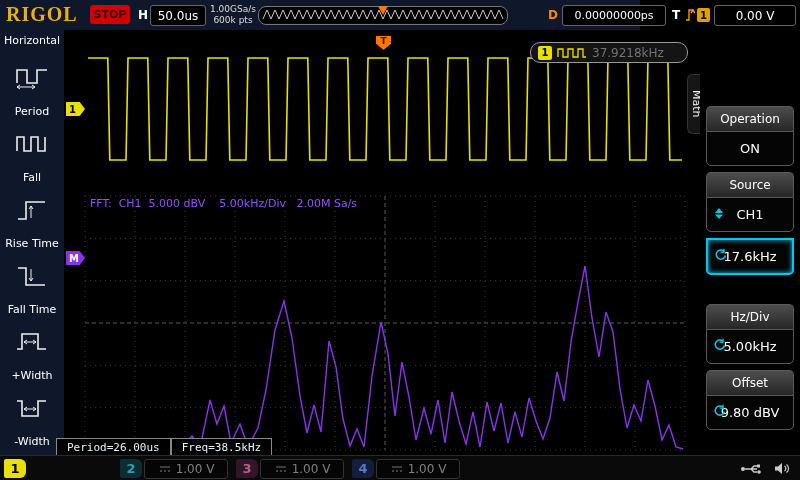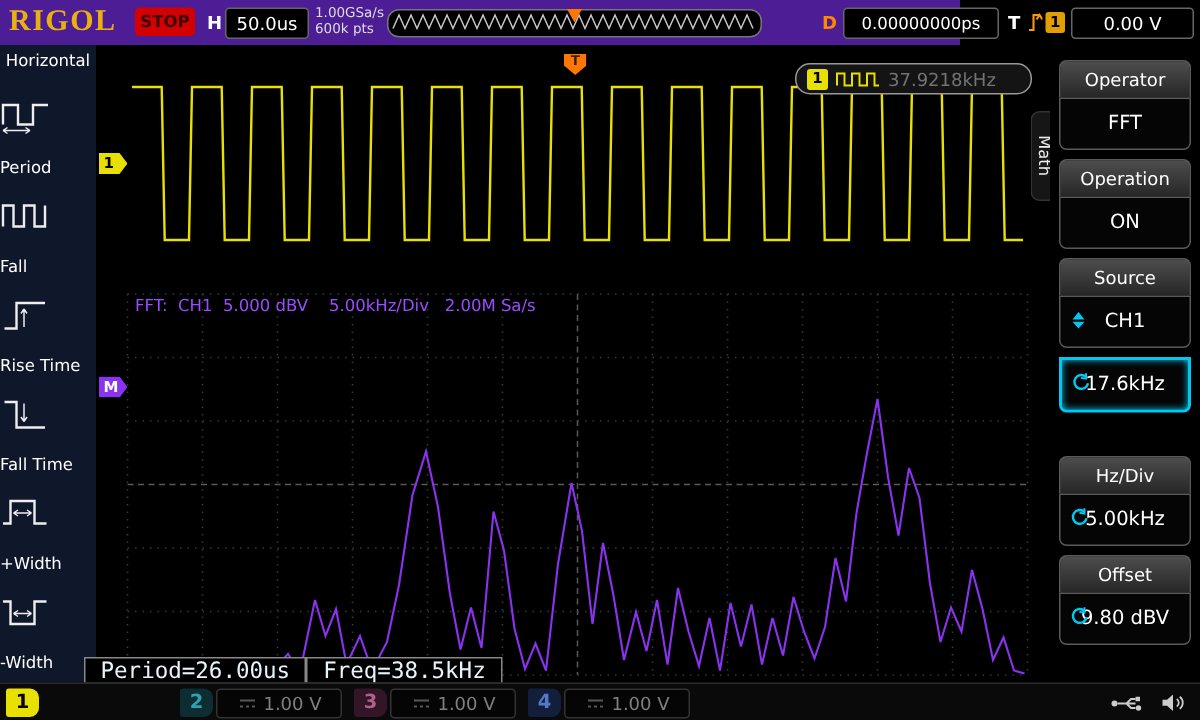--- a/index.html
+++ b/index.html
@@ -1,19 +1,19 @@
 <!DOCTYPE html>
 <html><head>
 <meta charset="utf-8">
 <style>
   html,body{margin:0;padding:0;background:#000;}
   #screen{position:relative;width:800px;height:480px;background:#000;overflow:hidden;
           font-family:"DejaVu Sans","Liberation Sans",sans-serif;color:#fff;}
   
-  .topbar{position:absolute;left:0;top:0;width:640px;height:30px;background:#4c1d95;z-index:4;}
+  .topbar{position:absolute;left:0;top:0;width:640px;height:30px;background:#0f172a;z-index:4;text-align:center;}
   .logo{position:absolute;left:6px;top:3px;font-family:"Liberation Serif",serif;font-weight:bold;
         font-size:20px;color:#e8b011;letter-spacing:1px;}
   .stop{position:absolute;left:90px;top:5px;width:40px;height:19px;background:#d40000;color:#3a0000;
         font-weight:bold;font-size:11px;border-radius:3px;display:flex;align-items:center;justify-content:center;}
   .hlabel{position:absolute;left:138px;top:8px;font-size:12px;font-weight:bold;color:#fff;}
   .tbox{border:1px solid #666;border-radius:3px;background:#000;display:flex;align-items:center;justify-content:center;}
   .timebase{position:absolute;left:150px;top:5px;width:54px;height:19px;font-size:12px;}
   .rate{position:absolute;left:210px;top:4px;font-size:9px;line-height:11px;color:#ddd;}
   .memstrip{position:absolute;left:258px;top:6px;width:248px;height:17px;border:1px solid #777;border-radius:8px;background:#000;}
   .striptrig{position:absolute;left:119px;top:-1px;width:10px;height:9px;background:#ff7700;
@@ -22,21 +22,21 @@
   .dbox{position:absolute;left:562px;top:5px;width:102px;height:19px;font-size:11px;}
   .tlabel{position:absolute;left:672px;top:8px;font-size:12px;font-weight:bold;color:#fff;}
   .slope{position:absolute;left:684px;top:7px;}
   .trigsrc{position:absolute;left:697px;top:8px;width:13px;height:14px;background:#e0a000;color:#000;
            font-size:10px;font-weight:bold;border-radius:2px;display:flex;align-items:center;justify-content:center;}
   .trigval{position:absolute;left:714px;top:5px;width:80px;height:19px;font-size:12px;}
   
   .leftbar{position:absolute;left:0;top:30px;width:64px;height:425px;background:#0f172a;z-index:3;}
   .leftbar .title{position:absolute;top:4px;width:64px;text-align:center;font-size:11px;color:#fff;}
   .h-item{position:absolute;left:0;width:64px;height:60px;display:flex;flex-direction:column;
-          align-items:flex-start;justify-content:flex-end;gap:15px;cursor:pointer;}
+          align-items:center;justify-content:flex-end;gap:15px;cursor:pointer;}
   .h-item .lbl{font-size:11px;color:#fff;white-space:nowrap;}
   .h-item svg{stroke:#eee;fill:none;stroke-width:1.6;}
   
   .measbadge{position:absolute;left:530px;top:42px;width:158px;height:21px;background:#141414;
              border:1px solid #999;border-radius:10px;display:flex;align-items:center;gap:5px;
              padding:0 7px;z-index:3;box-sizing:border-box;}
   .measbadge .chnum{width:14px;height:14px;background:#e8e000;color:#000;border-radius:2px;
              font-size:10px;font-weight:bold;display:flex;align-items:center;justify-content:center;}
   .measbadge .val{font-size:12px;color:#737373;}
   .fftinfo{position:absolute;left:90px;top:197px;font-size:11px;color:#9a4dff;white-space:pre;z-index:3;}
@@ -46,21 +46,21 @@
   .ch1mark{position:absolute;left:66px;top:102px;width:19px;height:14px;background:#e8e000;color:#000;
            clip-path:polygon(0 0,72% 0,100% 50%,72% 100%,0 100%);font-size:10px;font-weight:bold;
            display:flex;align-items:center;padding-left:3px;z-index:3;box-sizing:border-box;}
   .mmark{position:absolute;left:66px;top:251px;width:19px;height:14px;background:#8a33ee;color:#fff;
          clip-path:polygon(0 0,72% 0,100% 50%,72% 100%,0 100%);font-size:10px;font-weight:bold;
          display:flex;align-items:center;padding-left:3px;z-index:3;box-sizing:border-box;}
   .mathtab{position:absolute;left:687px;top:74px;width:16px;height:58px;background:#161616;
            border:1px solid #333;border-right:none;border-radius:6px 0 0 6px;color:#eee;font-size:11px;
            writing-mode:vertical-rl;display:flex;align-items:center;justify-content:center;z-index:3;}
   .readouts{position:absolute;left:56px;top:438px;display:flex;z-index:3;}
-  .readouts div{height:16px;border:1px solid #888;background:#000;color:#e8f4f8;font-size:15px;
+  .readouts div{height:16px;border:1px solid #888;background:#000;color:#e8f4f8;font-size:11px;
                 display:flex;align-items:center;padding:0 10px;font-family:"DejaVu Sans Mono",monospace;}
   
   .rightbar{position:absolute;left:700px;top:30px;width:100px;height:425px;background:#000;z-index:3;}
   .mi{position:absolute;left:6px;width:88px;cursor:pointer;}
   .mi .mlabel{height:24px;background:linear-gradient(#4d4d4d,#262626);border:1px solid #5a5a5a;
               border-bottom:none;border-radius:5px 5px 0 0;color:#fff;font-size:12px;
               display:flex;align-items:center;justify-content:center;}
   .mi .mvalue{position:relative;height:33px;background:#050505;border:1px solid #5a5a5a;
               border-radius:0 0 5px 5px;color:#fff;font-size:13px;
               display:flex;align-items:center;justify-content:center;}
@@ -203,24 +203,20 @@
   <div class="fftinfo">FFT:  CH1  5.000 dBV    5.00kHz/Div   2.00M Sa/s</div>
   <div class="mathtab">Math</div>
 
   <div class="readouts">
     <div>Period=26.00us</div>
     <div>Freq=38.5kHz</div>
   </div>
 
   <div class="rightbar">
 
-    <div class="mi" style="top:10px">
-      <div class="mlabel">Operator</div>
-      <div class="mvalue">FFT</div>
-    </div>
 
     <div class="mi" style="top:76px">
       <div class="mlabel">Operation</div>
       <div class="mvalue">ON</div>
     </div>
 
     <div class="mi" style="top:142px">
       <div class="mlabel">Source</div>
       <div class="mvalue">
         <svg class="icn" width="14" height="15">

